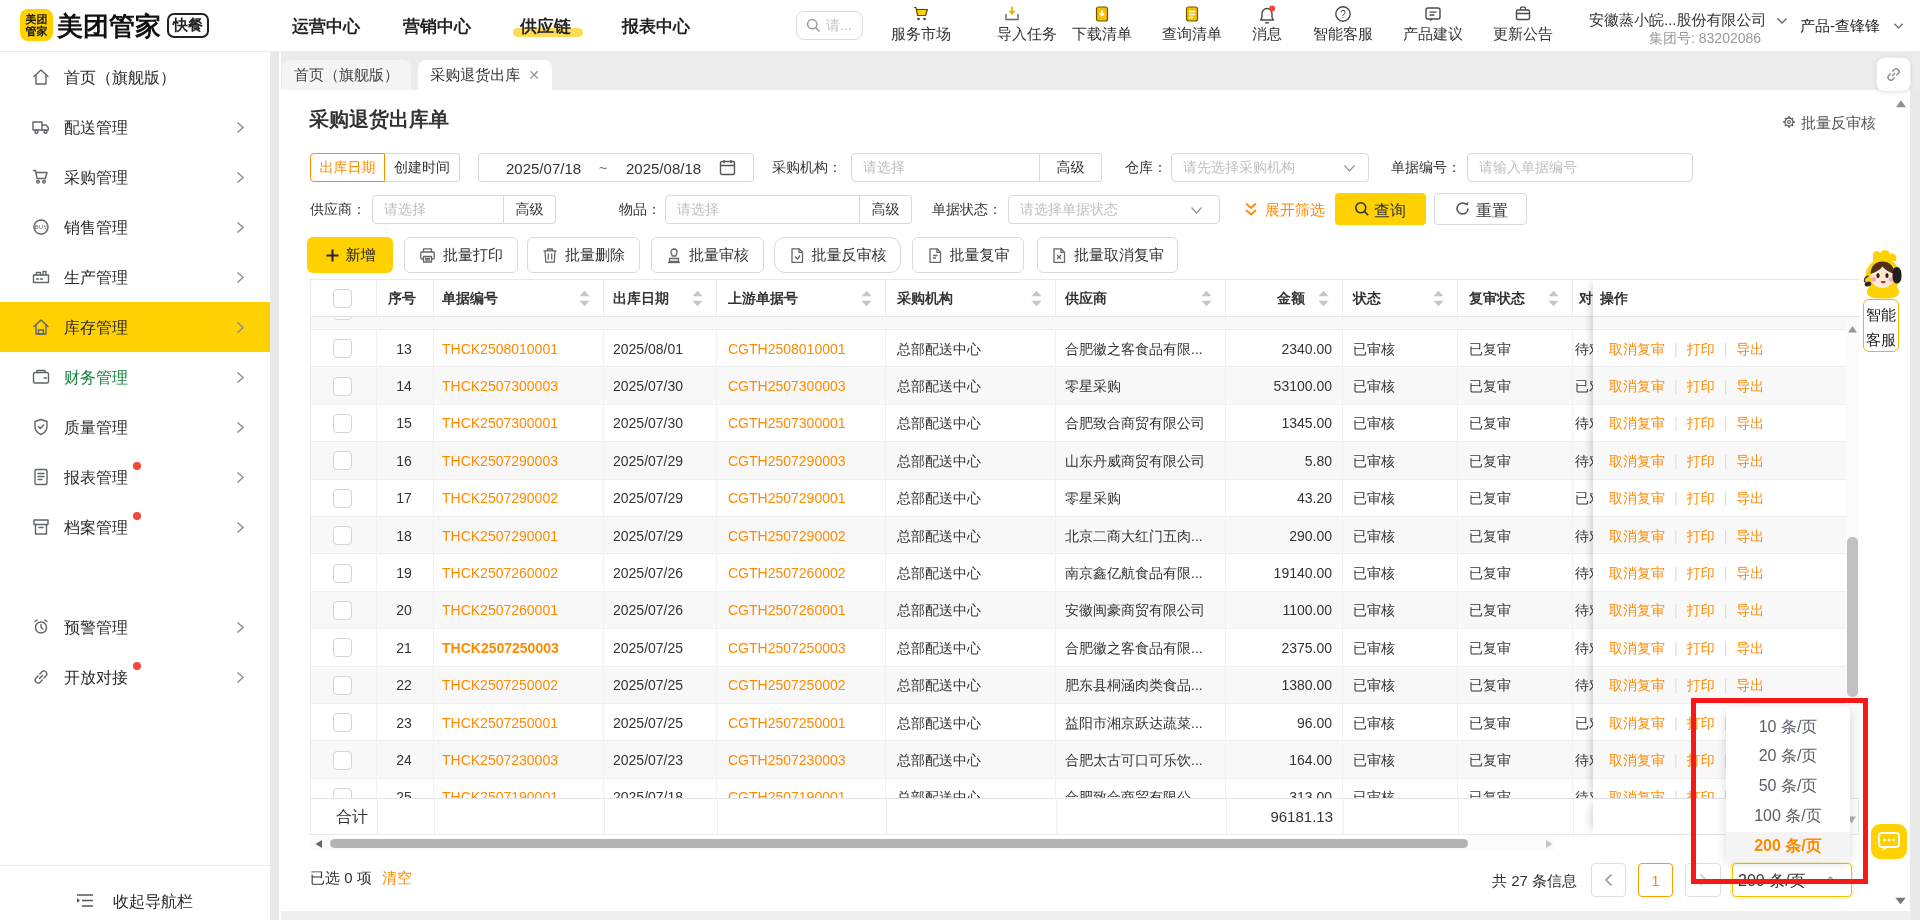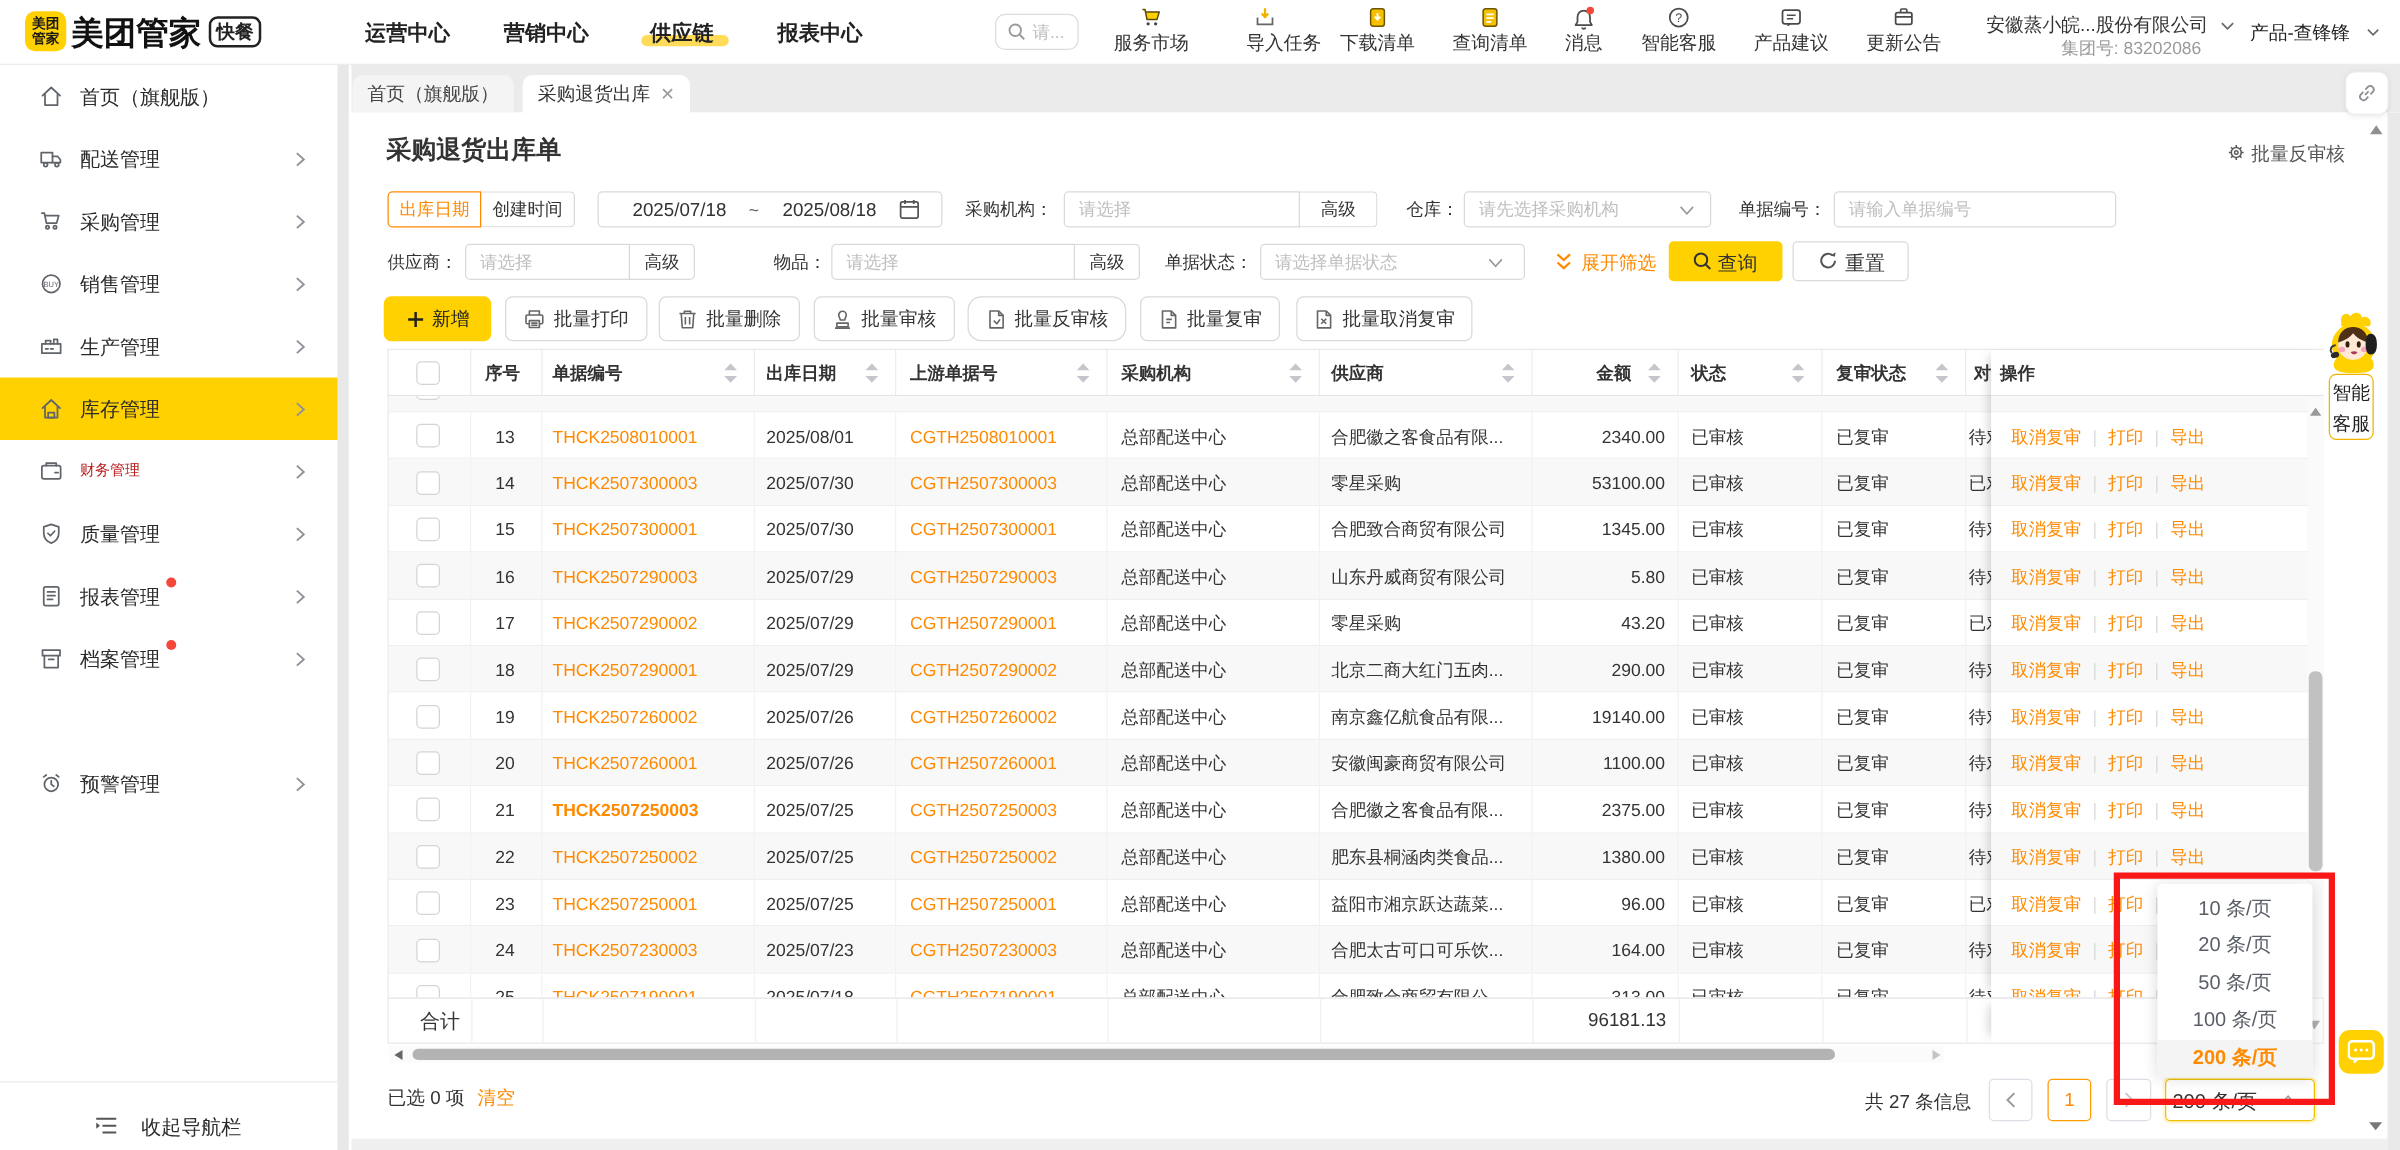--- a/index.html
+++ b/index.html
@@ -158,21 +158,21 @@
       <div class="abs" style="left:64px;top:16px;font-size:16px;color:#2b2b2b;">库存管理</div>
       <svg class="abs" style="left:236px;top:19px;" width="9" height="13" viewBox="0 0 9 13">
         <path d="M1.5 1.5L7 6.5L1.5 11.5" fill="none" stroke="#8f9399" stroke-width="1.6"></path>
       </svg>
     </div>
     <div class="abs" style="left:0;top:300px;width:270px;height:50px;">
       <div class="abs" style="left:31px;top:15px;"><svg width="20" height="20" viewBox="0 0 20 20">
           <rect x="2.5" y="5.5" width="15" height="10.5" rx="1.5" stroke="#60646b" stroke-width="1.4" fill="none" stroke-linejoin="round" stroke-linecap="round"></rect>
           <path d="M6 5.5V3.5h8v2M13 11h2.5" stroke="#60646b" stroke-width="1.4" fill="none" stroke-linejoin="round" stroke-linecap="round"></path>
         </svg></div>
-      <div class="abs" style="left:64px;top:16px;font-size:12px;color:#b91c1c;">财务管理</div>
+      <div class="abs" style="left:64px;top:16px;font-size:16px;color:#15803d;">财务管理</div>
       <svg class="abs" style="left:236px;top:19px;" width="9" height="13" viewBox="0 0 9 13">
         <path d="M1.5 1.5L7 6.5L1.5 11.5" fill="none" stroke="#8f9399" stroke-width="1.6"></path>
       </svg>
     </div>
     <div class="abs" style="left:0;top:350px;width:270px;height:50px;">
       <div class="abs" style="left:31px;top:15px;"><svg width="20" height="20" viewBox="0 0 20 20">
           <path d="M10 2.5l6 2v5c0 4-2.8 6.6-6 8-3.2-1.4-6-4-6-8v-5z" stroke="#60646b" stroke-width="1.4" fill="none" stroke-linejoin="round" stroke-linecap="round"></path>
           <path d="M7.3 9.6l2 2 3.4-3.6" stroke="#60646b" stroke-width="1.4" fill="none" stroke-linejoin="round" stroke-linecap="round"></path>
         </svg></div>
       <div class="abs" style="left:64px;top:16px;font-size:16px;color:#2b2b2b;">质量管理</div>
@@ -202,20 +202,32 @@
       <svg class="abs" style="left:236px;top:19px;" width="9" height="13" viewBox="0 0 9 13">
         <path d="M1.5 1.5L7 6.5L1.5 11.5" fill="none" stroke="#8f9399" stroke-width="1.6"></path>
       </svg>
     </div>
     <div class="abs" style="left:0;top:550px;width:270px;height:50px;">
       <div class="abs" style="left:31px;top:15px;"><svg width="20" height="20" viewBox="0 0 20 20">
           <circle cx="10" cy="10.5" r="5.5" stroke="#60646b" stroke-width="1.4" fill="none" stroke-linejoin="round" stroke-linecap="round"></circle>
           <path d="M10 7.5v3l2 1.5M4 4.5L6 3M16 4.5L14 3" stroke="#60646b" stroke-width="1.4" fill="none" stroke-linejoin="round" stroke-linecap="round"></path>
         </svg></div>
       <div class="abs" style="left:64px;top:16px;font-size:16px;color:#2b2b2b;">预警管理</div>
+      <svg class="abs" style="left:236px;top:19px;" width="9" height="13" viewBox="0 0 9 13">
+        <path d="M1.5 1.5L7 6.5L1.5 11.5" fill="none" stroke="#8f9399" stroke-width="1.6"></path>
+      </svg>
+    </div>
+    <div class="abs" style="left:0;top:600px;width:270px;height:50px;">
+      <div class="abs" style="left:31px;top:15px;"><svg width="20" height="20" viewBox="0 0 20 20">
+          <path d="M8.5 11.5l3-3" stroke="#60646b" stroke-width="1.4" fill="none" stroke-linejoin="round" stroke-linecap="round"></path>
+          <path d="M7 9l-2.2 2.2a3 3 0 0 0 4.2 4.2L11.2 13" stroke="#60646b" stroke-width="1.4" fill="none" stroke-linejoin="round" stroke-linecap="round"></path>
+          <path d="M13 11l2.2-2.2a3 3 0 0 0-4.2-4.2L8.8 7" stroke="#60646b" stroke-width="1.4" fill="none" stroke-linejoin="round" stroke-linecap="round"></path>
+        </svg></div>
+      <div class="abs" style="left:64px;top:16px;font-size:16px;color:#2b2b2b;">开放对接</div>
+      <div class="abs" style="left:133px;top:10px;width:8px;height:8px;border-radius:50%;background:#f5483b;"></div>
       <svg class="abs" style="left:236px;top:19px;" width="9" height="13" viewBox="0 0 9 13">
         <path d="M1.5 1.5L7 6.5L1.5 11.5" fill="none" stroke="#8f9399" stroke-width="1.6"></path>
       </svg>
     </div>
     <div class="abs" style="left:0;top:813px;width:270px;height:55px;border-top:1px solid #ececec;">
       <svg class="abs" style="left:76px;top:27px;" width="18" height="16" viewBox="0 0 18 16">
         <path d="M1 2h16M6 7.5h11M6 13h11" stroke="#555" stroke-width="1.6"></path>
         <path d="M1 5l3 2.5L1 10z" fill="#555"></path>
       </svg>
       <div class="abs" style="left:113px;top:26px;font-size:16px;color:#2b2b2b;">收起导航栏</div>

